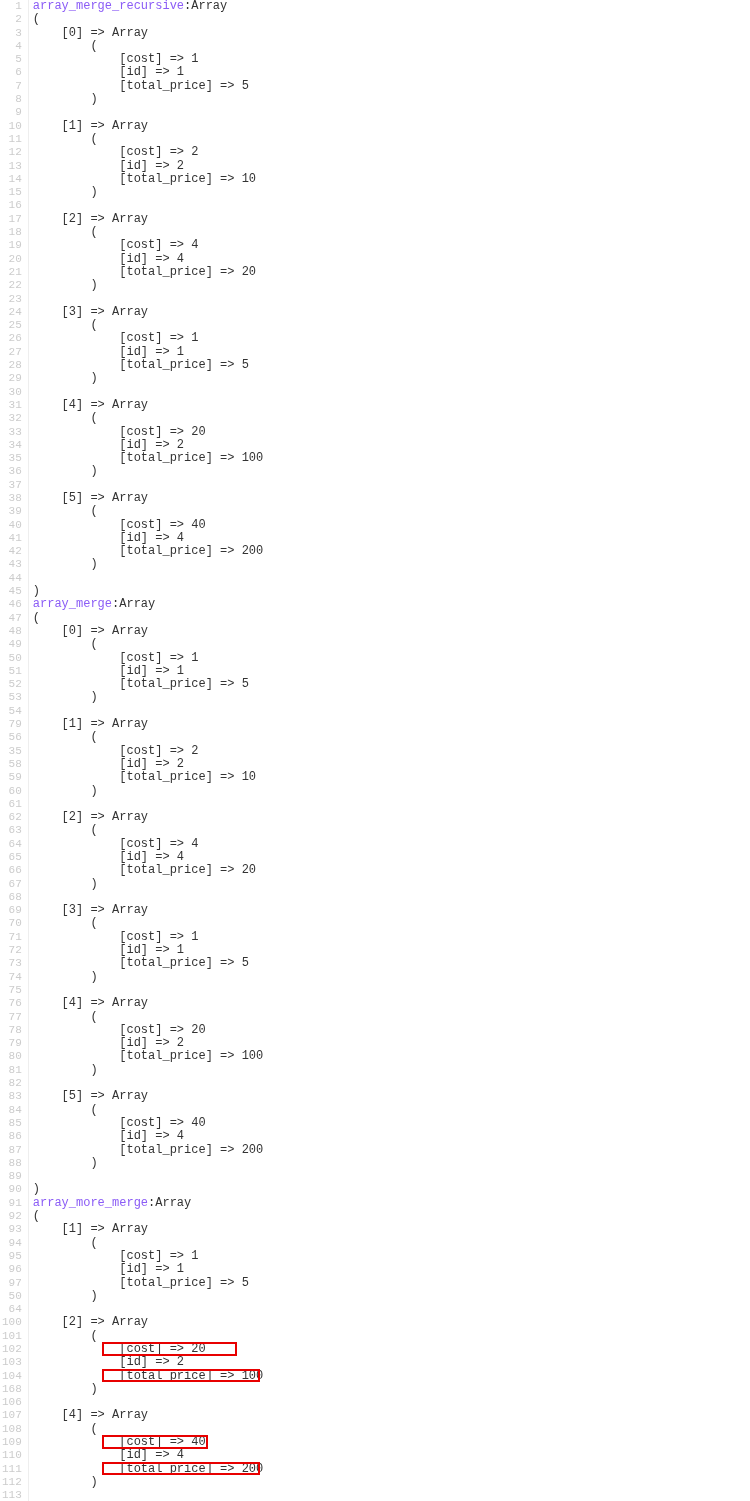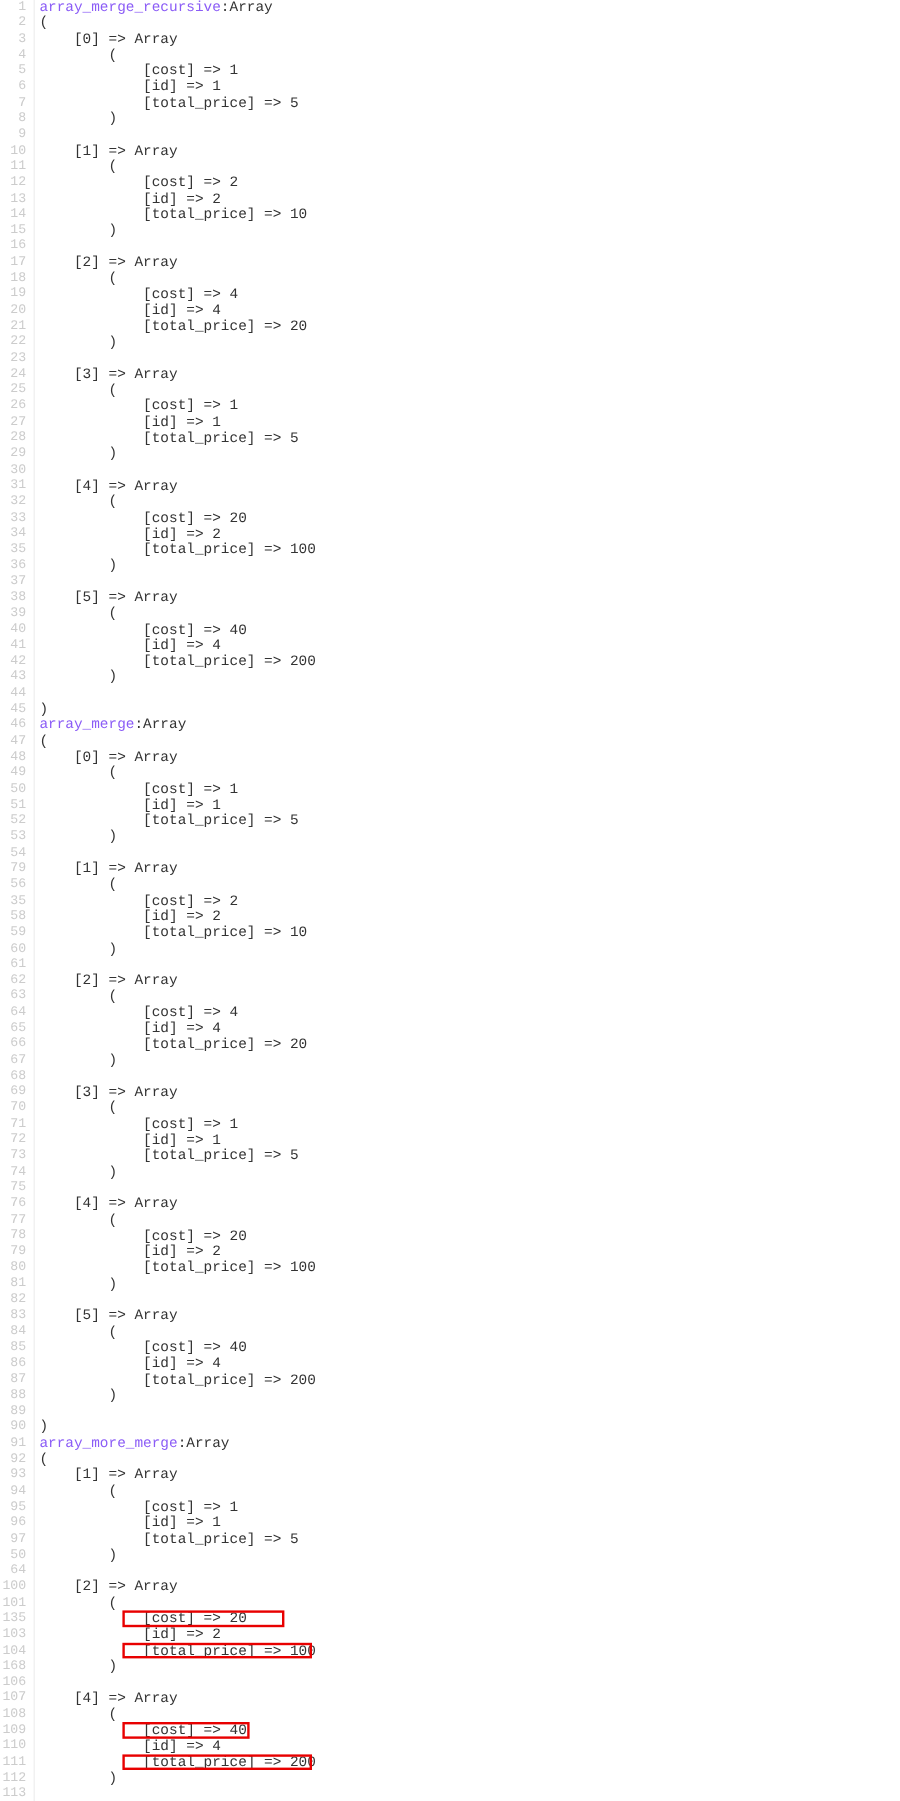--- a/index.html
+++ b/index.html
@@ -134,21 +134,21 @@
     <div>92</div>
     <div>93</div>
     <div>94</div>
     <div>95</div>
     <div>96</div>
     <div>97</div>
     <div>50</div>
     <div>64</div>
     <div>100</div>
     <div>101</div>
-    <div>135</div>
+    <div>102</div>
     <div>103</div>
     <div>104</div>
     <div>168</div>
     <div>106</div>
     <div>107</div>
     <div>108</div>
     <div>109</div>
     <div>110</div>
     <div>111</div>
     <div>112</div>

